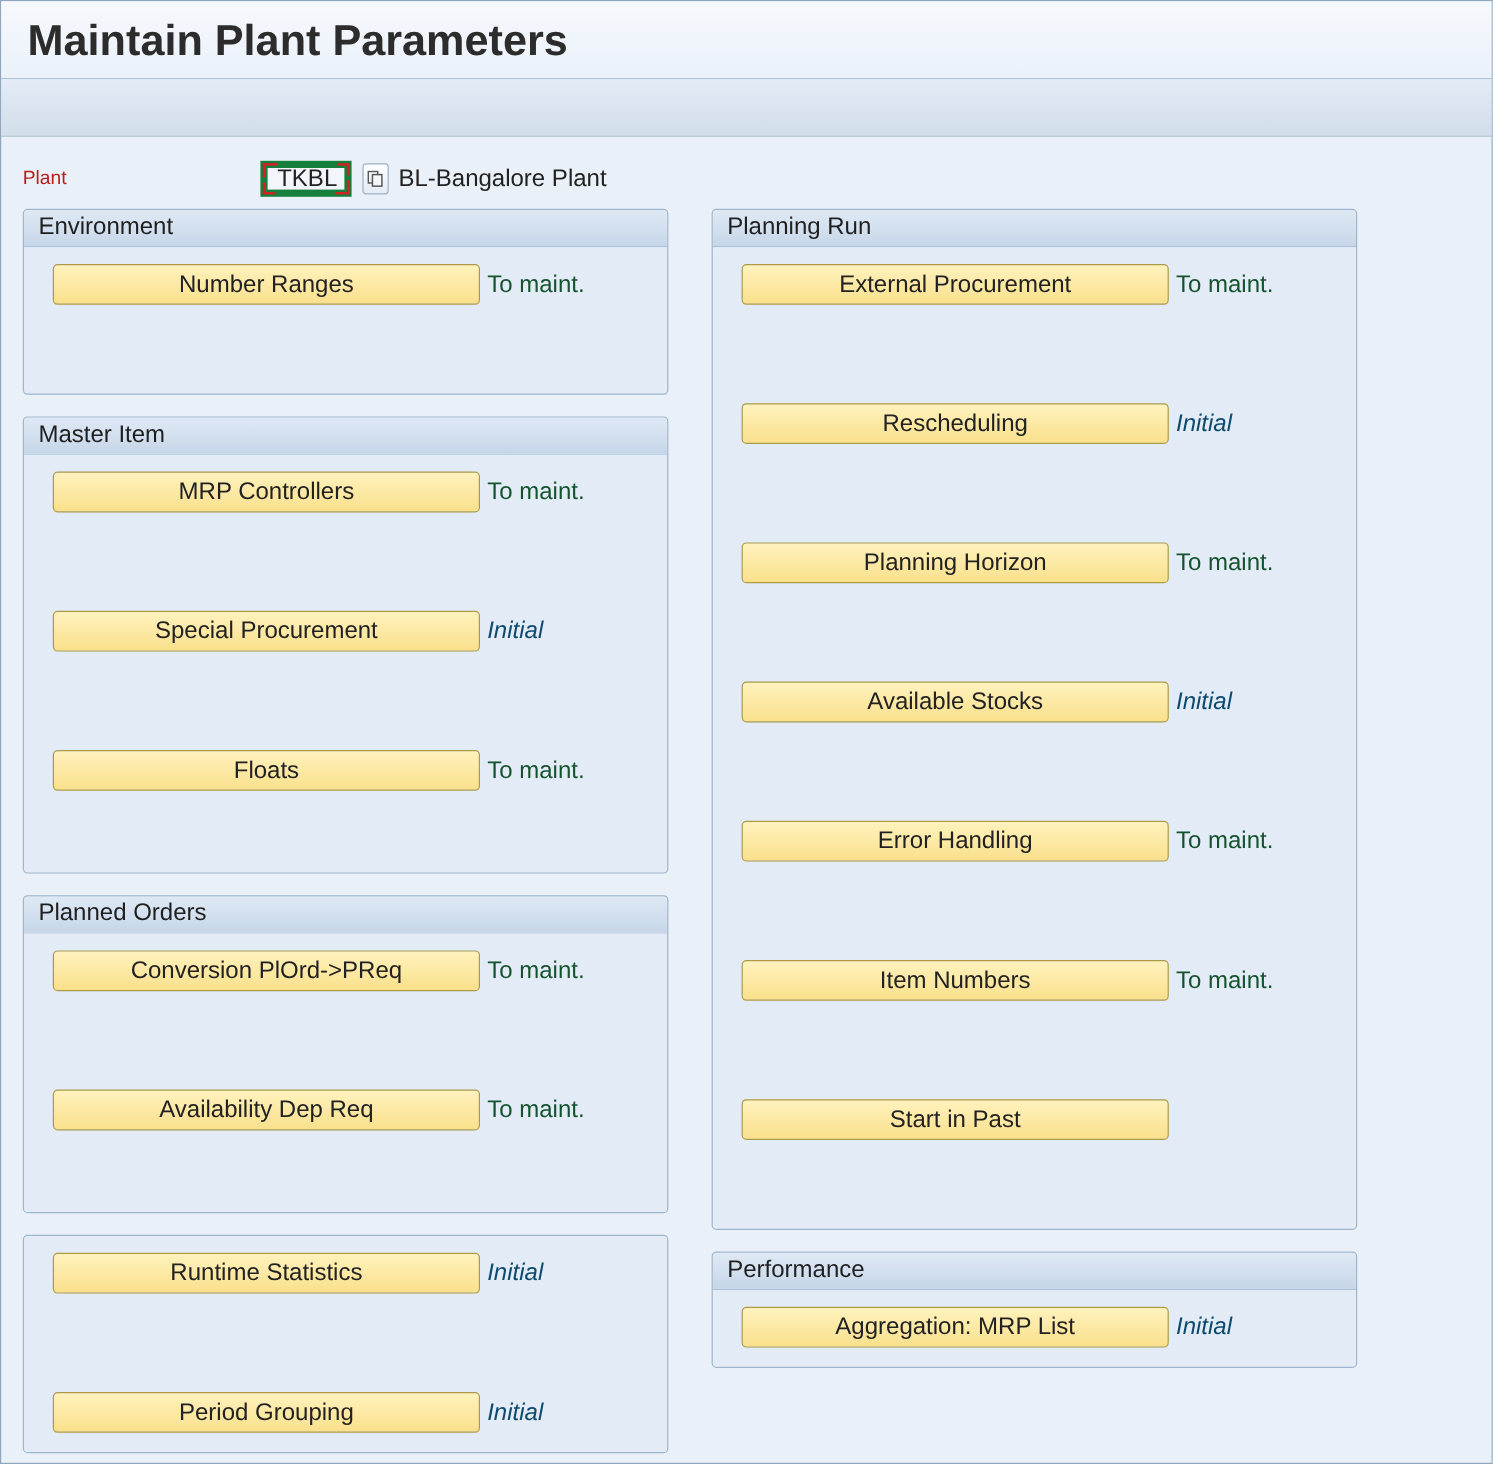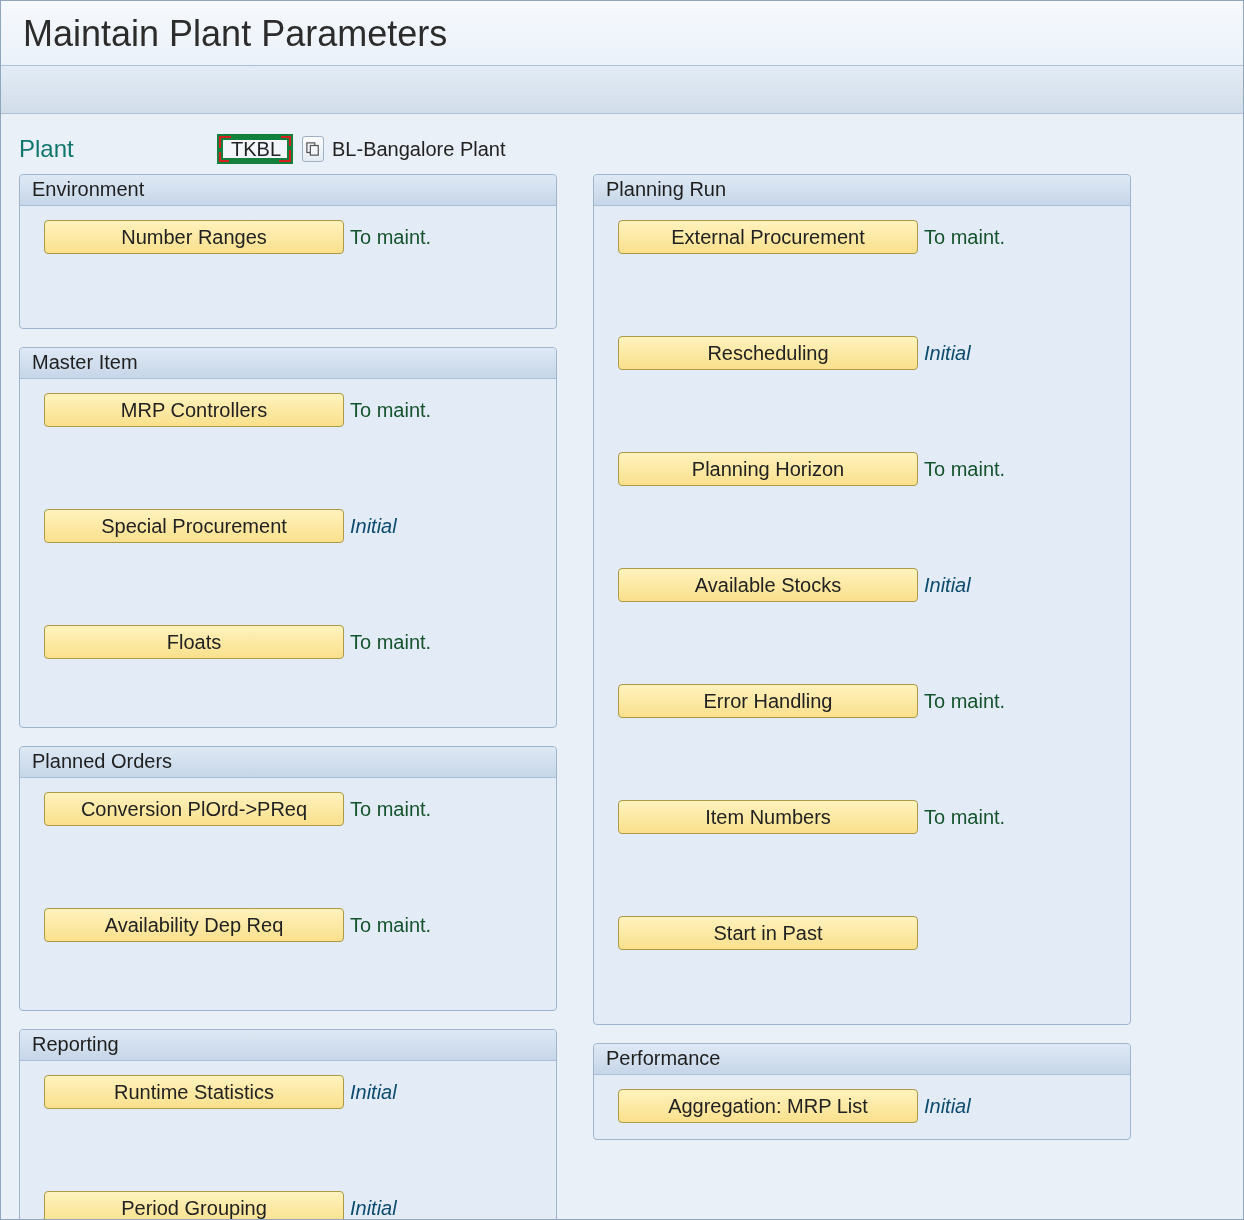--- a/index.html
+++ b/index.html
@@ -17,42 +17,42 @@
     border: 1px solid #8fa6bd;
     overflow: hidden;
   }
   .title-bar {
     background: linear-gradient(#f6f9fd, #eaf1f9);
     border-bottom: 1px solid #aec1d6;
     padding: 12px 22px 10px 22px;
   }
   .title-bar h1 {
     font-size: 36px;
-    font-weight: normal;
+    font-weight: bold;
     color: #2c2c2c;
   }
   .toolbar-spacer {
     height: 48px;
     background: linear-gradient(#e3ecf6, #d1ddea);
     border-bottom: 1px solid #b0c0d2;
   }
   .content {
     padding: 14px 18px 0 18px;
   }
   .plant-row {
     display: flex;
     align-items: center;
     gap: 6px;
     margin: 6px 0 10px 0;
     font-size: 20px;
   }
   .plant-label {
     width: 192px;
-    font-size: 24px;
-    color: #0f766e;
+    font-size: 16px;
+    color: #b91c1c;
   }
   .plant-code-box {
     display: inline-flex;
     align-items: center;
     border: 6px solid #15803d;
     background: #f2f5f9;
     padding: 1px 6px 1px 8px;
     font-size: 20px;
     height: 30px;
     position: relative;
@@ -124,21 +124,21 @@
   .group-body {
     padding: 14px 16px 16px 24px;
   }
   .param-row {
     display: flex;
     align-items: center;
     margin-bottom: 12px;
   }
   .group-body .param-row:last-child { margin-bottom: 0; }
   .sap-btn {
-    width: 300px;
+    width: 356px;
     height: 34px;
     border: 1px solid #ae9a45;
     border-radius: 4px;
     background: linear-gradient(#fff2bd, #f9e08c);
     font-size: 20px;
     color: #222;
     cursor: pointer;
     text-align: center;
   }
   .status {
@@ -223,21 +223,20 @@
             <div class="gap-lg"></div>
             <div class="param-row">
               <button class="sap-btn">Availability Dep Req</button>
               <span class="status to-maint">To maint.</span>
             </div>
             <div style="height:40px"></div>
           </div>
         </div>
 
         <div class="group-box">
-          <div class="group-header">Reporting</div>
           <div class="group-body">
             <div class="param-row">
               <button class="sap-btn">Runtime Statistics</button>
               <span class="status initial">Initial</span>
             </div>
             <div class="gap-lg"></div>
             <div class="param-row">
               <button class="sap-btn">Period Grouping</button>
               <span class="status initial">Initial</span>
             </div>

